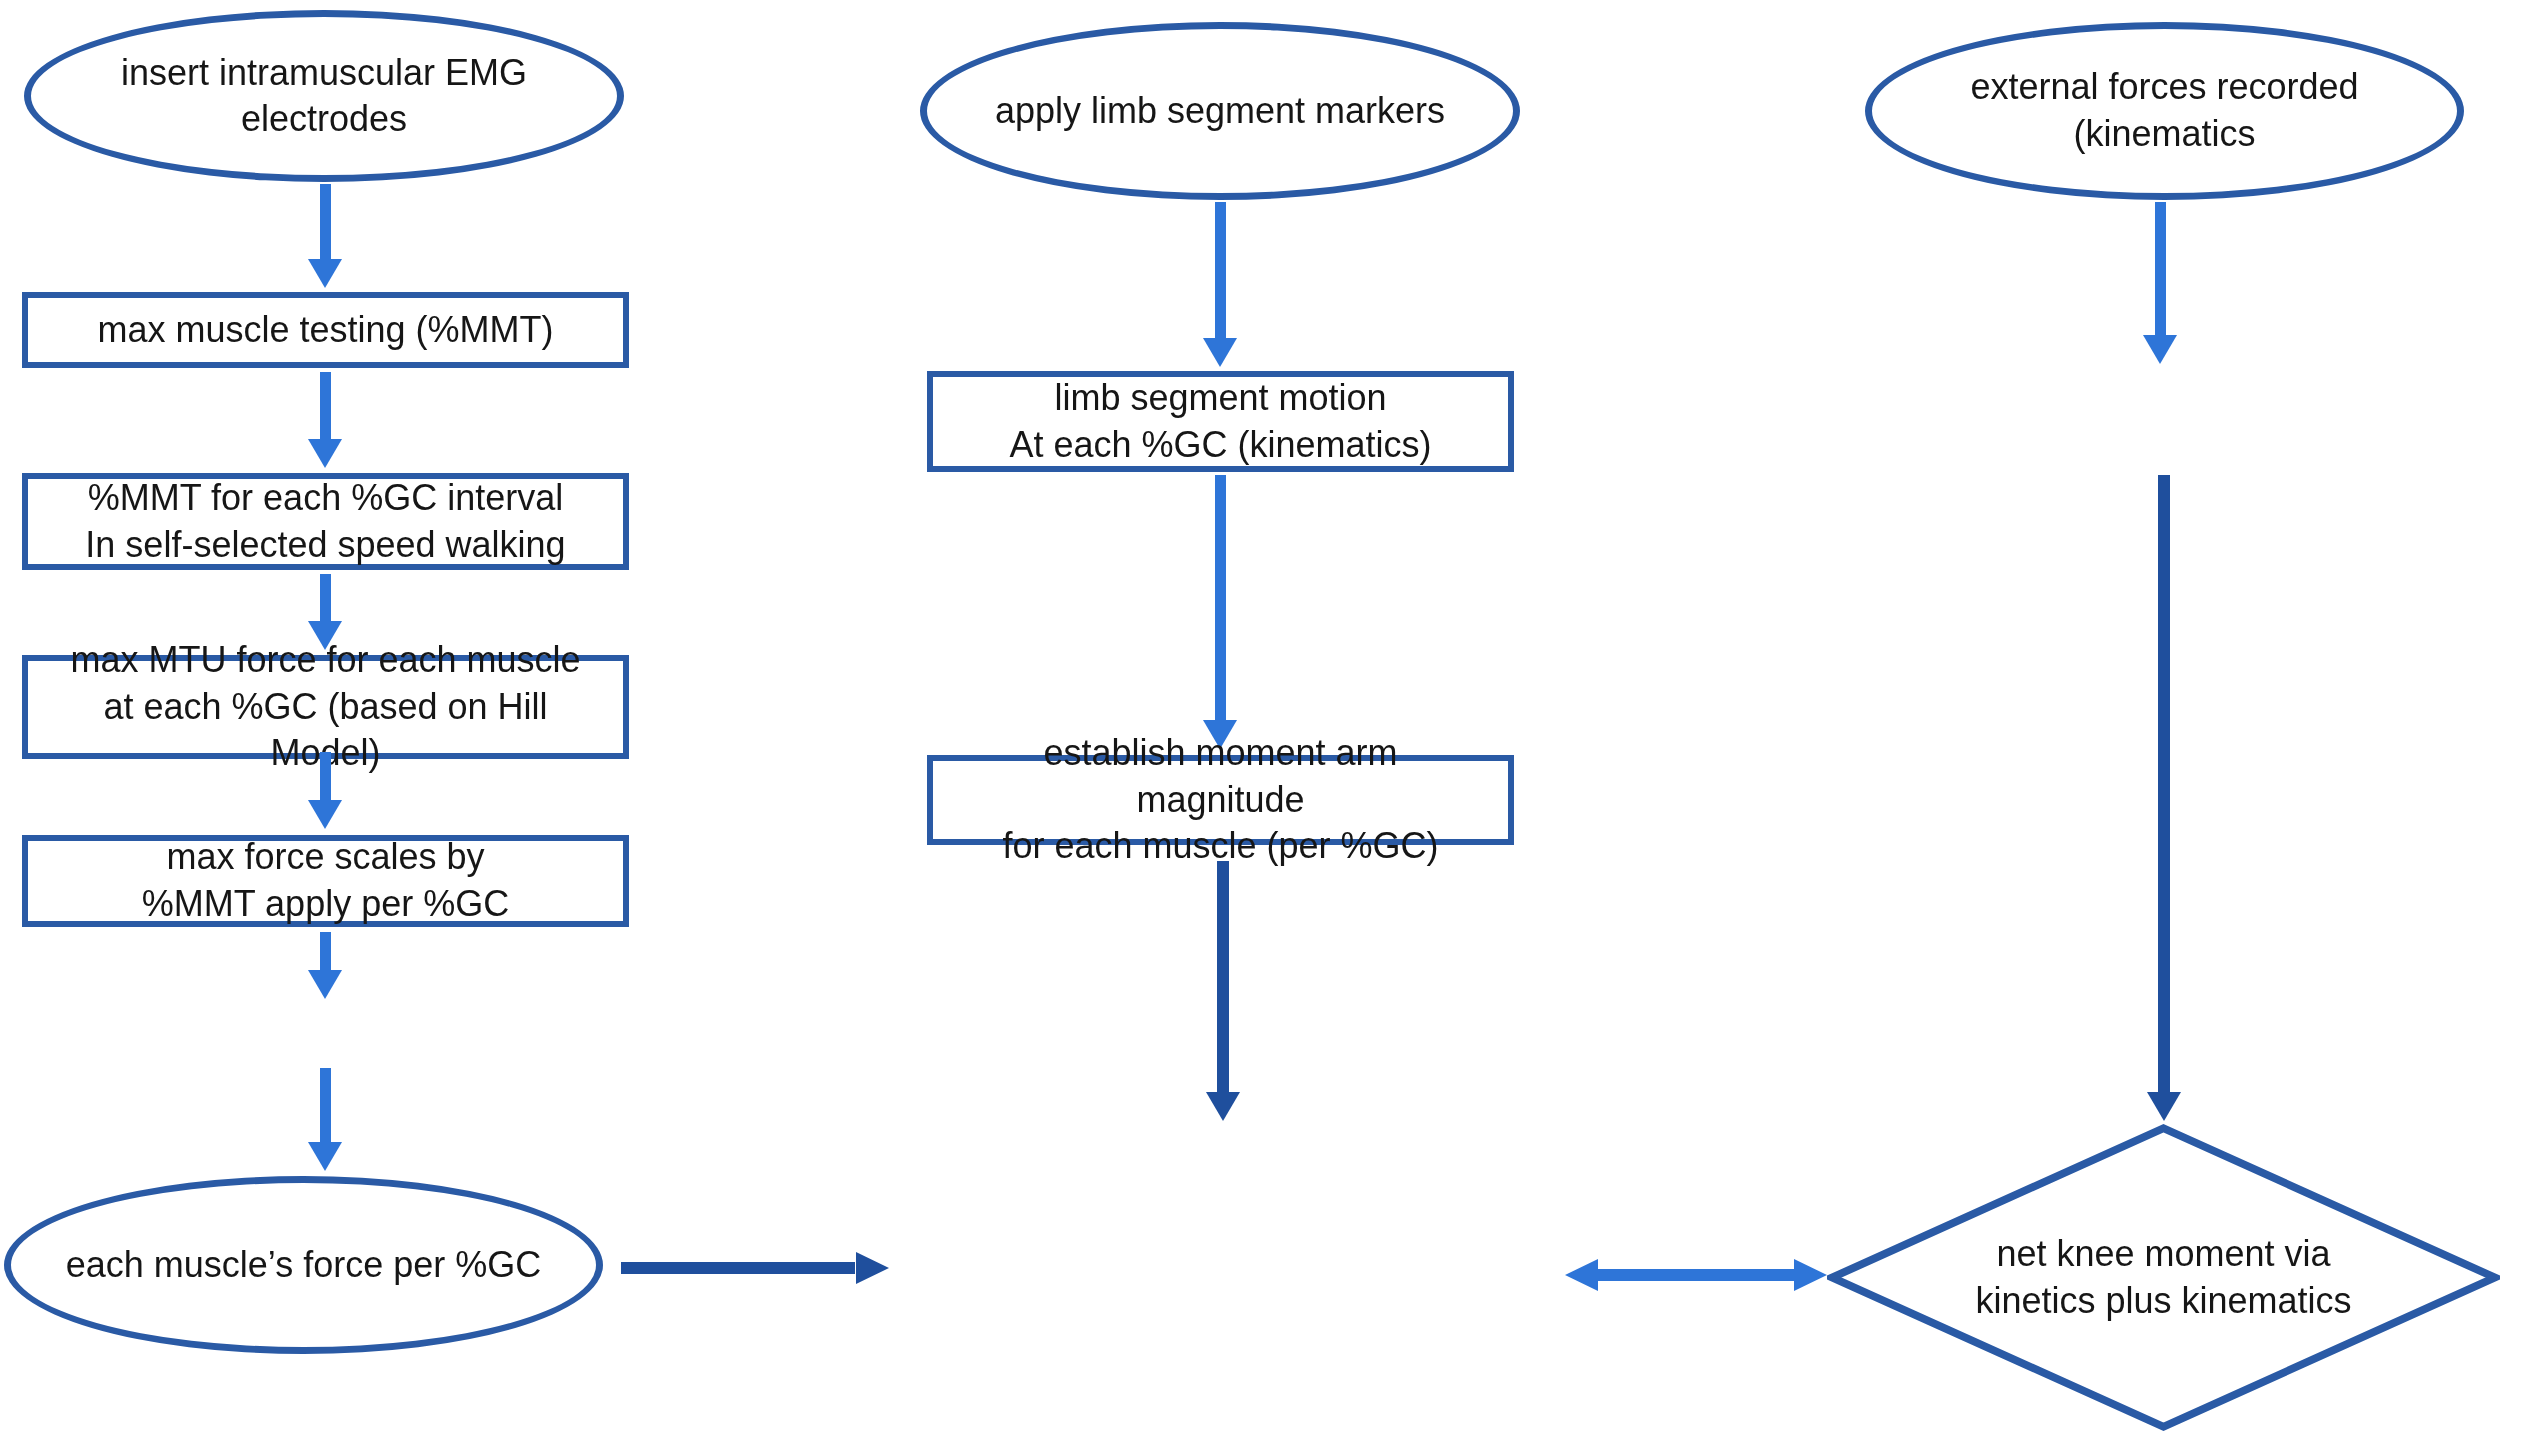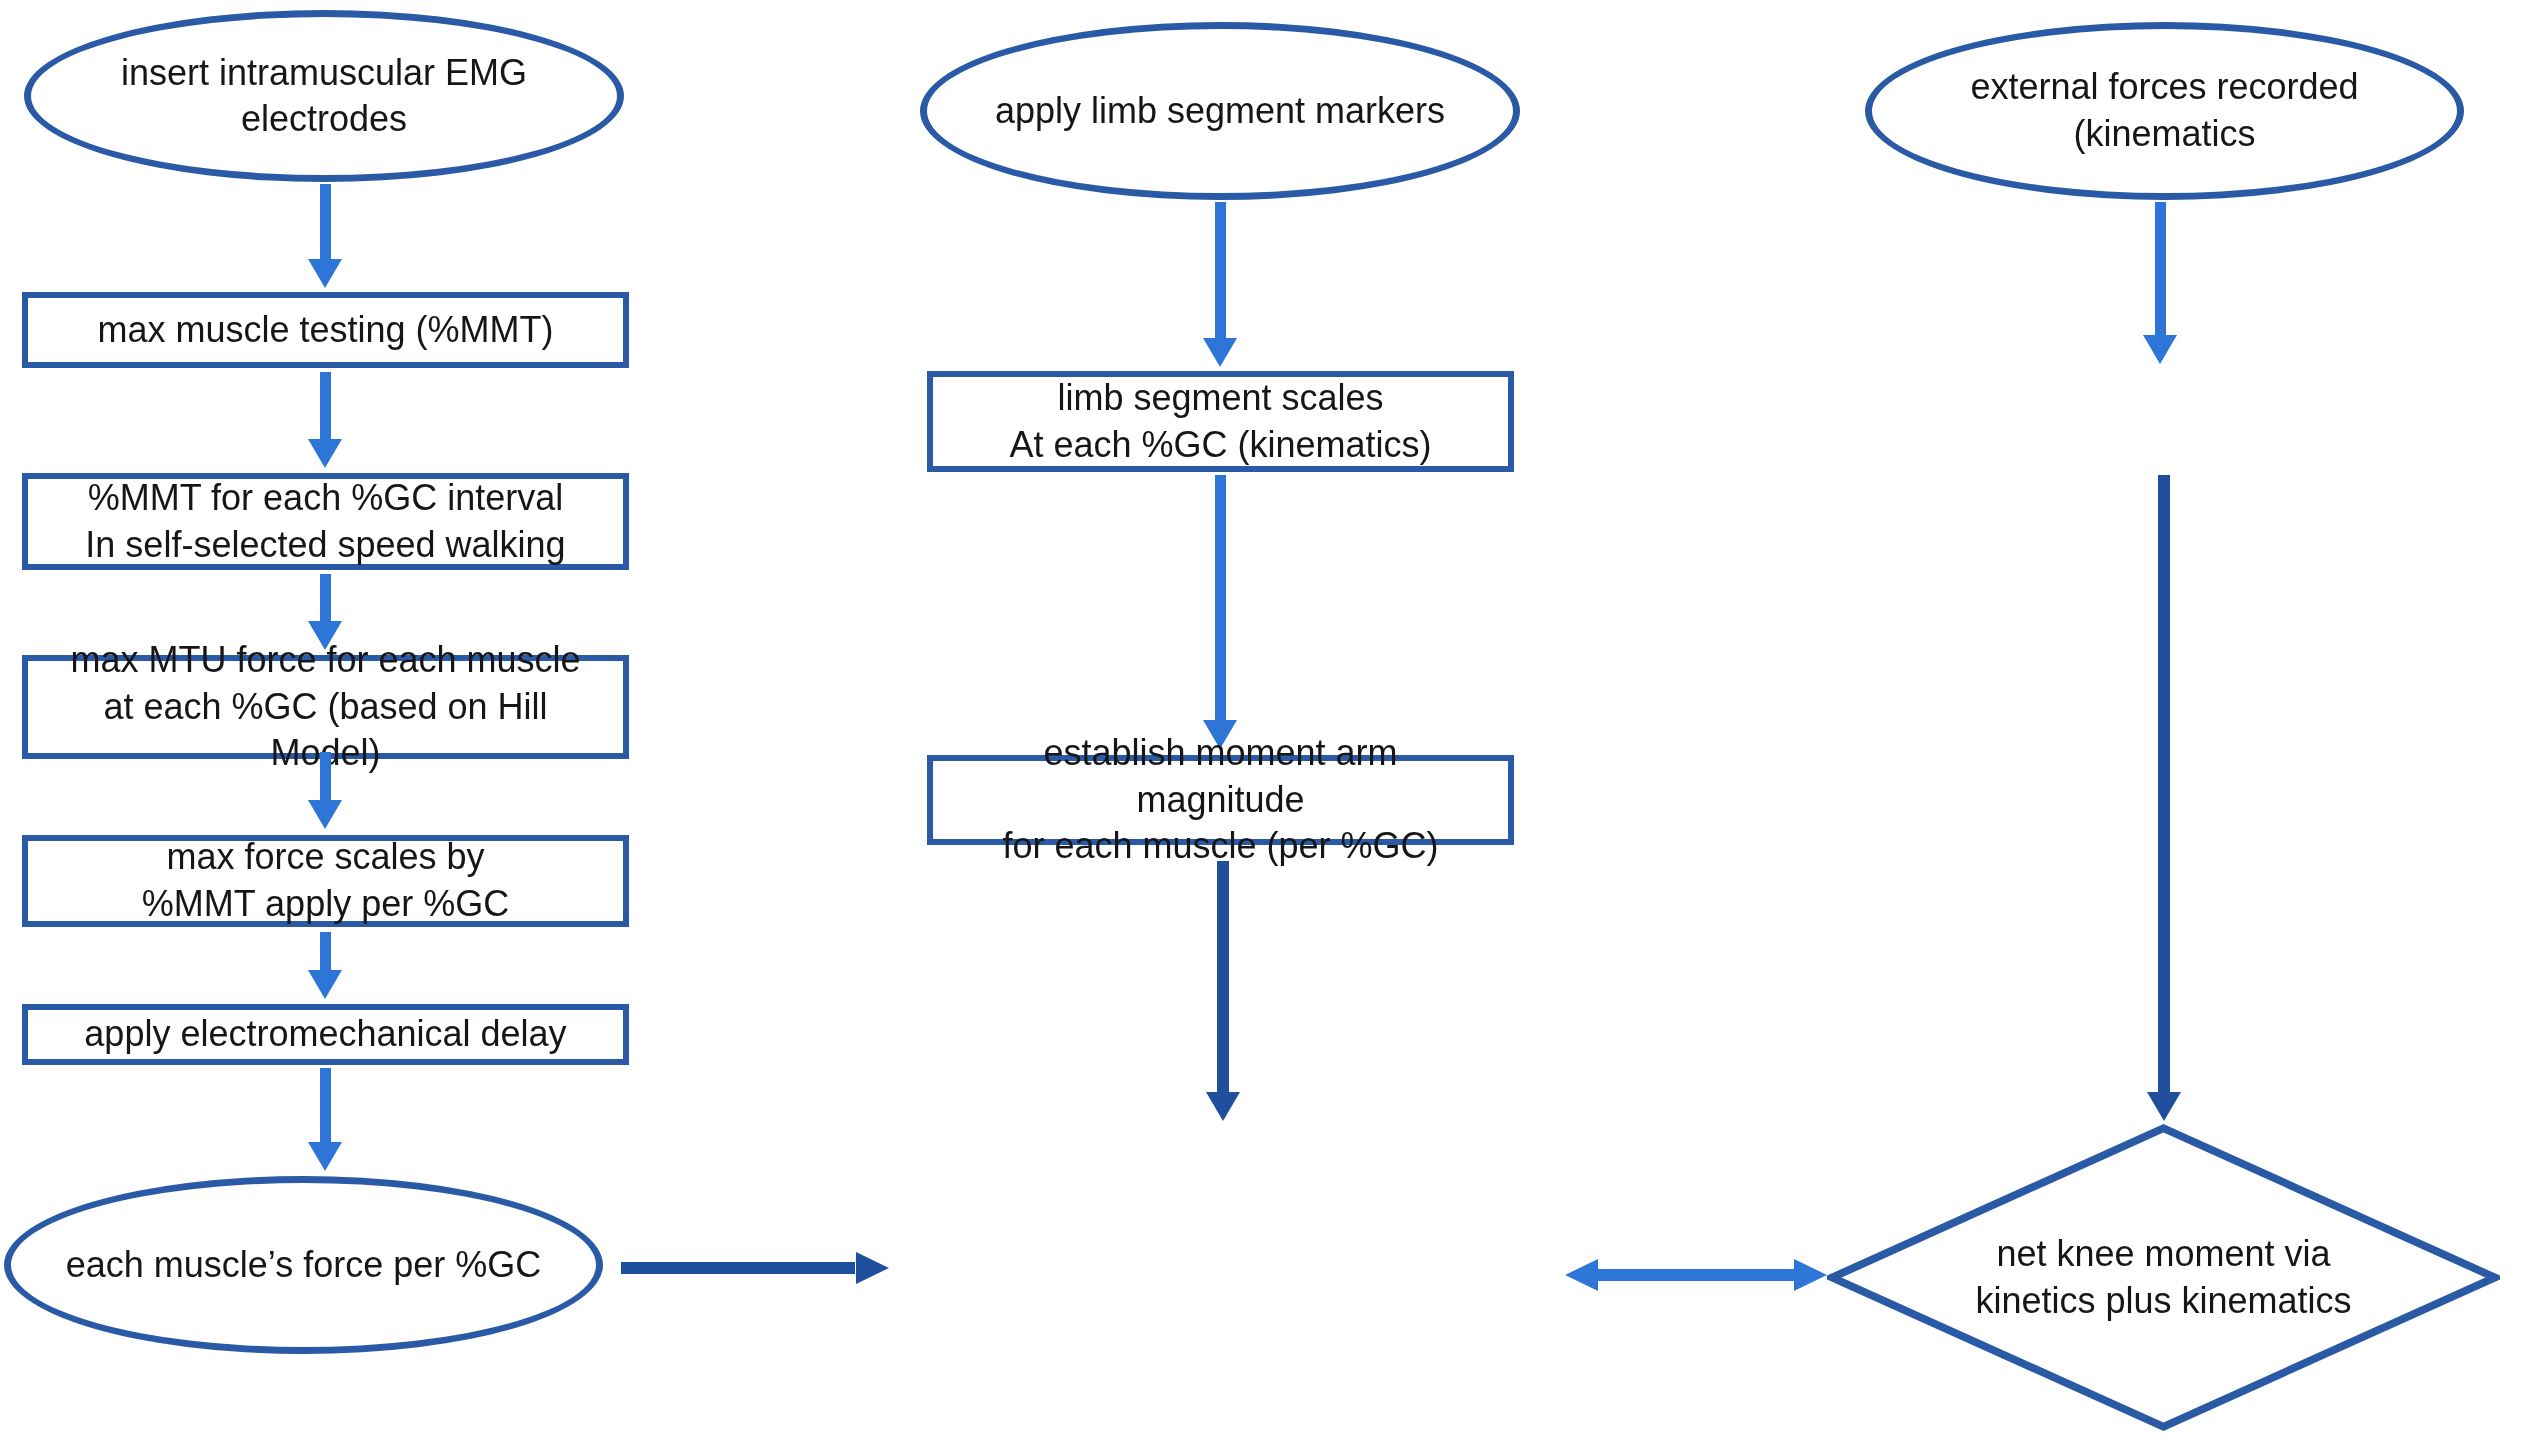--- a/index.html
+++ b/index.html
@@ -70,43 +70,40 @@
   <div class="head down" style="left:308px;top:800px"></div>
 
   <div class="node rect" style="left:22px;top:835px;width:607px;height:92px">
     <div class="label">max force scales by
 %MMT apply per %GC</div>
   </div>
 
   <div class="line" style="left:320px;top:932px;width:11.3px;height:38px"></div>
   <div class="head down" style="left:308px;top:970px"></div>
 
-  <div class="node rect" style="left:22px;top:1004px;width:607px;height:61px">
-    <div class="label">apply electromechanical delay</div>
-  </div>
 
   <div class="line" style="left:320px;top:1068px;width:11.3px;height:74px"></div>
   <div class="head down" style="left:308px;top:1142px"></div>
 
   <div class="node ellipse" style="left:4px;top:1176px;width:599px;height:178px">
     <div class="label">each muscle’s force per %GC</div>
   </div>
 
   <div class="line dark" style="left:621px;top:1262px;width:234px;height:12px"></div>
   <div class="head right dark" style="left:856px;top:1252px"></div>
 
   <div class="node ellipse" style="left:920px;top:22px;width:600px;height:178px">
     <div class="label">apply limb segment markers</div>
   </div>
 
   <div class="line" style="left:1215px;top:202px;width:11.3px;height:136px"></div>
   <div class="head down" style="left:1203px;top:338px"></div>
 
   <div class="node rect" style="left:927px;top:371px;width:587px;height:101px">
-    <div class="label">limb segment scales
+    <div class="label">limb segment motion
 At each %GC (kinematics)</div>
   </div>
 
   <div class="line" style="left:1215px;top:475px;width:11.3px;height:245px"></div>
   <div class="head down" style="left:1203px;top:720px"></div>
 
   <div class="node rect" style="left:927px;top:755px;width:587px;height:90px">
     <div class="label">establish moment arm magnitude
 for each muscle (per %GC)</div>
   </div>

